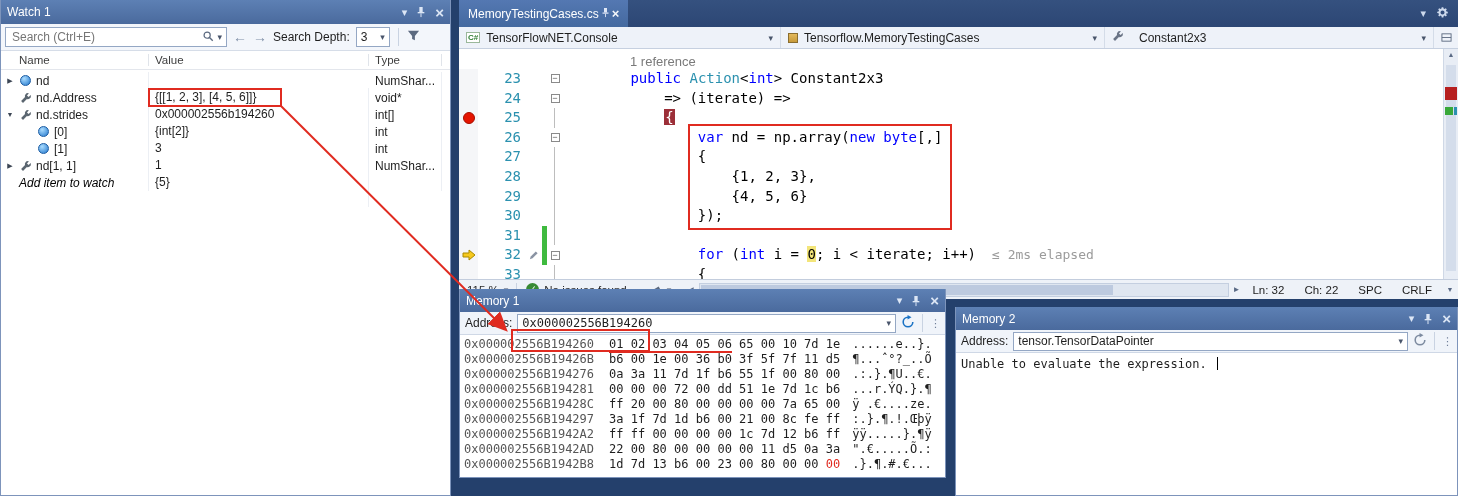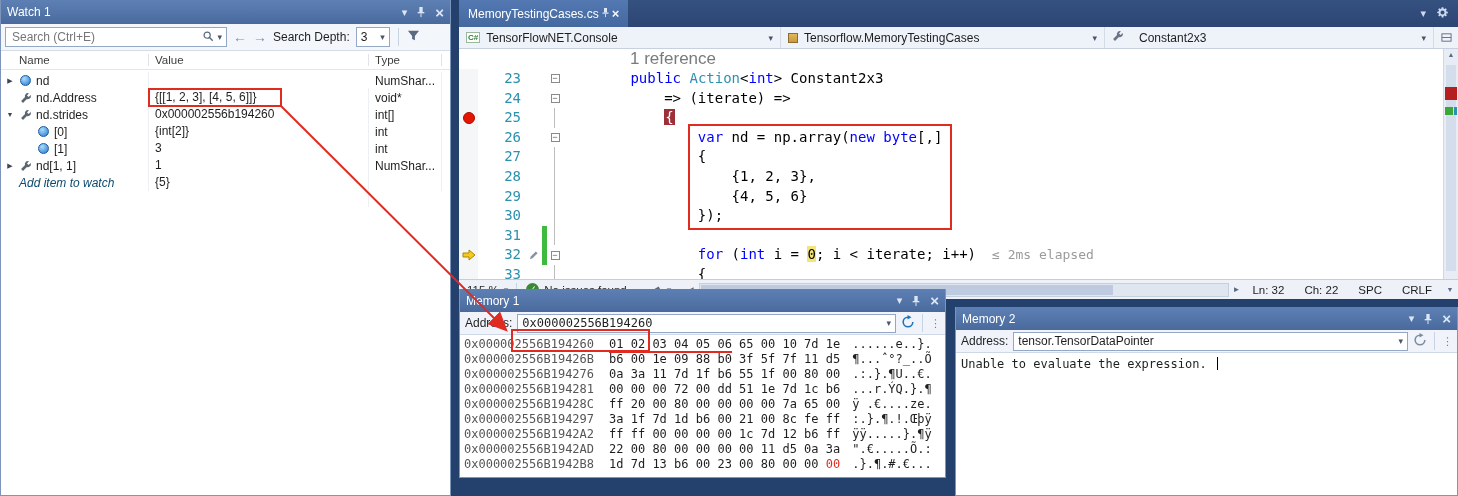--- a/index.html
+++ b/index.html
@@ -32,40 +32,40 @@
   .col-value{width:220px;padding-left:6px;border-right:1px solid #e0e4ea;}
   .col-type{width:73px;padding-left:6px;border-right:1px solid #e0e4ea;}
   .watch-rows{flex:none;padding-top:2px;}
   .w-row{height:17px;display:flex;align-items:center;font-size:12px;color:#1e1e1e;}
   .w-name{width:148px;height:100%;display:flex;align-items:center;gap:4px;border-right:1px solid #eceff4;overflow:hidden;white-space:nowrap;}
   .w-value{width:220px;height:100%;display:flex;align-items:center;padding-left:6px;border-right:1px solid #eceff4;overflow:hidden;white-space:nowrap;margin-top:32px;}
   .w-type{width:73px;height:100%;display:flex;align-items:center;padding-left:6px;border-right:1px solid #eceff4;overflow:hidden;white-space:nowrap;}
   .expander{width:10px;font-size:7px;color:#3c4654;text-align:center;flex:none;}
   .row-icon{width:13px;height:13px;flex:none;display:inline-flex;align-items:center;justify-content:center;}
   .sphere{width:11px;height:11px;border-radius:50%;background:radial-gradient(circle at 35% 30%,#aadcff,#2277cc);border:1px solid #1b5ca3;}
-  .add-label{font-style:italic;color:#0c4a6e;padding-left:18px;}
+  .add-label{font-style:italic;color:#000000;padding-left:18px;}
 
   
   .editor{position:absolute;left:459px;top:0;width:999px;height:299px;background:#fff;}
   .tabbar{position:absolute;left:0;top:0;right:0;height:27px;background:linear-gradient(#35517f,#2c4674);display:flex;align-items:stretch;}
   .tab{background:linear-gradient(#5478b2,#44699f);color:#fff;font-size:12px;display:flex;align-items:center;gap:2px;padding:0 9px;}
   .tab .tpin svg,.tab .tx{opacity:.95;}
   .tab .tx{font-size:13px;font-weight:bold;line-height:1;}
   .tab-spacer{flex:1;}
   .tabbar-icons{display:flex;align-items:center;gap:10px;padding-right:9px;color:#cdd9ec;font-size:11px;}
   .navbar{position:absolute;left:0;top:27px;right:0;height:22px;background:#eef2f9;border-bottom:1px solid #c6d0e0;display:flex;align-items:stretch;font-size:12px;color:#1e1e1e;}
   .nav-combo{display:flex;align-items:center;gap:6px;padding:0 7px;border-right:1px solid #d4dce8;}
   .nav-combo .caret{margin-left:auto;font-size:9px;color:#49556b;}
   .nav-combo.c1{width:322px;}.nav-combo.c2{width:324px;}.nav-combo.c3{flex:1;gap:15px;}
   .navbar-right{width:24px;display:flex;align-items:center;justify-content:center;}
   .csproj{font-size:8px;font-weight:bold;color:#2e7d32;border:1px solid #9ab89b;background:#fff;padding:0 1px;line-height:9px;}
   .classcube{width:10px;height:10px;background:linear-gradient(#e3b95c,#c79a3a);border:1px solid #8a6d2f;}
 
   .editor-body{position:absolute;top:49px;left:0;right:15px;bottom:20px;overflow:hidden;background:#fff;padding-top:3px;}
-  .codelens{height:17px;display:flex;align-items:flex-end;padding-left:171px;font-size:17px;color:#7a7a7a;}
+  .codelens{height:17px;display:flex;align-items:flex-end;padding-left:171px;font-size:13px;color:#7a7a7a;}
   .code-line{display:flex;height:19.6px;align-items:stretch;}
   .c-glyph{width:19px;flex:none;background:#f5f6f8;display:flex;align-items:center;justify-content:center;}
   .c-num{width:46px;flex:none;text-align:right;color:var(--line-number-teal,#2b91af);font:14px/19.6px "DejaVu Sans Mono",monospace;padding-right:3px;}
   .c-pad{width:18px;flex:none;display:flex;align-items:center;justify-content:center;}
   .c-change{width:5px;flex:none;}
   .c-change.changed{background:var(--change-bar-green,#3fba3f);}
   .c-outline{width:16px;flex:none;position:relative;display:flex;align-items:center;justify-content:center;}
   .o-box{width:9px;height:9px;border:1px solid #8a8a8a;color:#555;font-size:9px;line-height:7px;text-align:center;background:#fff;z-index:1;}
   .o-line{position:absolute;left:7px;top:0;bottom:0;border-left:1px solid #bdbdbd;}
   .c-text{flex:1;white-space:pre;font:14px/19.6px "DejaVu Sans Mono",monospace;color:#000;}
@@ -499,21 +499,21 @@
       </div>
       <span><svg width="14" height="14" viewBox="0 0 16 16">
             <path d="M13.5 8A5.5 5.5 0 1 1 8 2.5" stroke="#1a72c4" stroke-width="1.8" fill="none"></path>
             <path d="M7.5 0l4.5 2.5L7.5 5z" fill="#1a72c4"></path>
           </svg></span>
       <span class="vsep"></span>
       <span class="overflow-grip">⋮</span>
     </div>
     <div class="hexdump">
         <div class="m-row"><span class="m-addr">0x000002556B194260</span><span class="m-hex"><span class="m-u">01 02 03 04 05 06</span><span class=""> 65 00 10 7d 1e</span></span><span class="m-ascii">......e..}.</span></div>
-        <div class="m-row"><span class="m-addr">0x000002556B19426B</span><span class="m-hex"><span class="">b6 00 1e 09 88 b0 3f 5f 7f 11 d5</span></span><span class="m-ascii">¶...ˆ°?_..Õ</span></div>
+        <div class="m-row"><span class="m-addr">0x000002556B19426B</span><span class="m-hex"><span class="">b6 00 1e 00 36 b0 3f 5f 7f 11 d5</span></span><span class="m-ascii">¶...ˆ°?_..Õ</span></div>
         <div class="m-row"><span class="m-addr">0x000002556B194276</span><span class="m-hex"><span class="">0a 3a 11 7d 1f b6 55 1f 00 80 00</span></span><span class="m-ascii">.:.}.¶U..€.</span></div>
         <div class="m-row"><span class="m-addr">0x000002556B194281</span><span class="m-hex"><span class="">00 00 00 72 00 dd 51 1e 7d 1c b6</span></span><span class="m-ascii">...r.ÝQ.}.¶</span></div>
         <div class="m-row"><span class="m-addr">0x000002556B19428C</span><span class="m-hex"><span class="">ff 20 00 80 00 00 00 00 7a 65 00</span></span><span class="m-ascii">ÿ .€....ze.</span></div>
         <div class="m-row"><span class="m-addr">0x000002556B194297</span><span class="m-hex"><span class="">3a 1f 7d 1d b6 00 21 00 8c fe ff</span></span><span class="m-ascii">:.}.¶.!.Œþÿ</span></div>
         <div class="m-row"><span class="m-addr">0x000002556B1942A2</span><span class="m-hex"><span class="">ff ff 00 00 00 00 1c 7d 12 b6 ff</span></span><span class="m-ascii">ÿÿ.....}.¶ÿ</span></div>
         <div class="m-row"><span class="m-addr">0x000002556B1942AD</span><span class="m-hex"><span class="">22 00 80 00 00 00 00 11 d5 0a 3a</span></span><span class="m-ascii">".€.....Õ.:</span></div>
         <div class="m-row"><span class="m-addr">0x000002556B1942B8</span><span class="m-hex"><span class="">1d 7d 13 b6 00 23 00 80 00 00 </span><span class="m-r">00</span></span><span class="m-ascii">.}.¶.#.€...</span></div>
       </div>
   </section>
 

